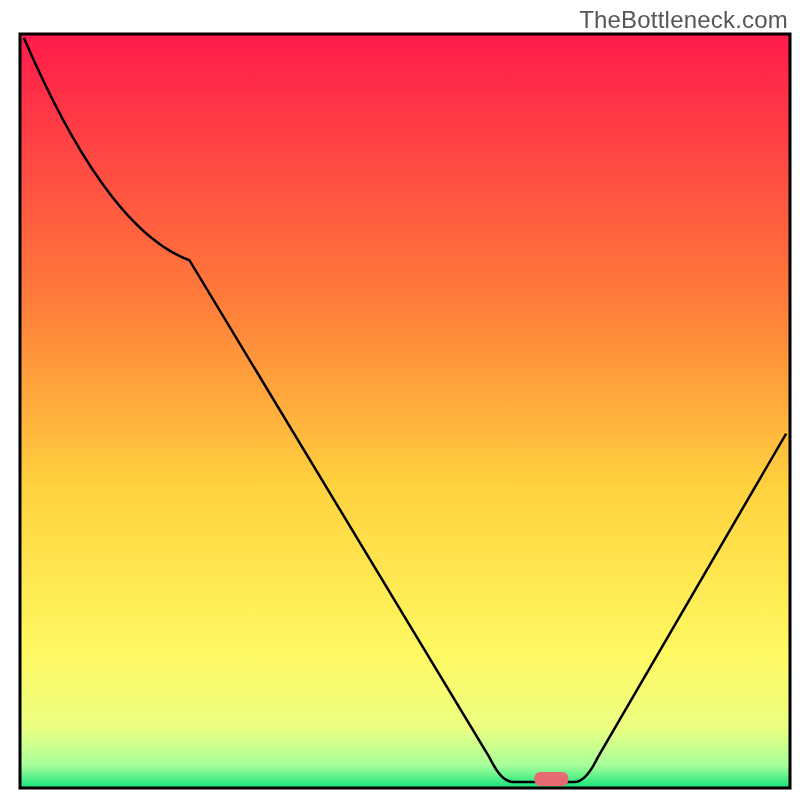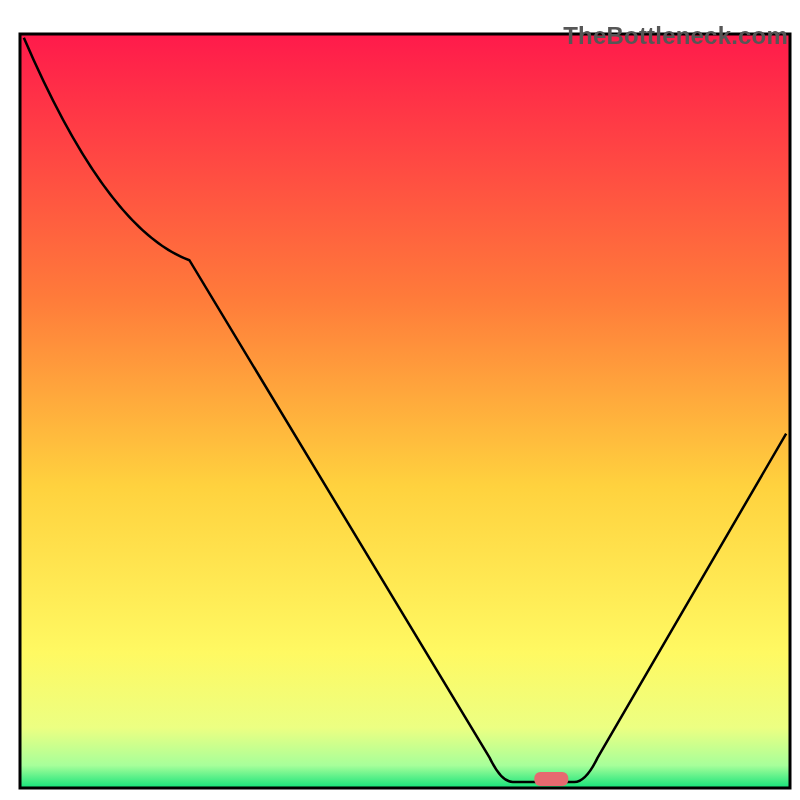--- a/index.html
+++ b/index.html
@@ -10,25 +10,25 @@
     background: #ffffff;
     font-family: Arial, Helvetica, sans-serif;
   }
   .container {
     position: relative;
     width: 800px;
     height: 800px;
   }
   .watermark {
     position: absolute;
-    top: 22px;
+    top: 6px;
     right: 12px;
     color: #565656;
     font-size: 24px;
-    font-weight: 700;
+    font-weight: 400;
     letter-spacing: 0.2px;
     z-index: 10;
   }
   svg {
     position: absolute;
     top: 0;
     left: 0;
   }
 </style>
 </head>

